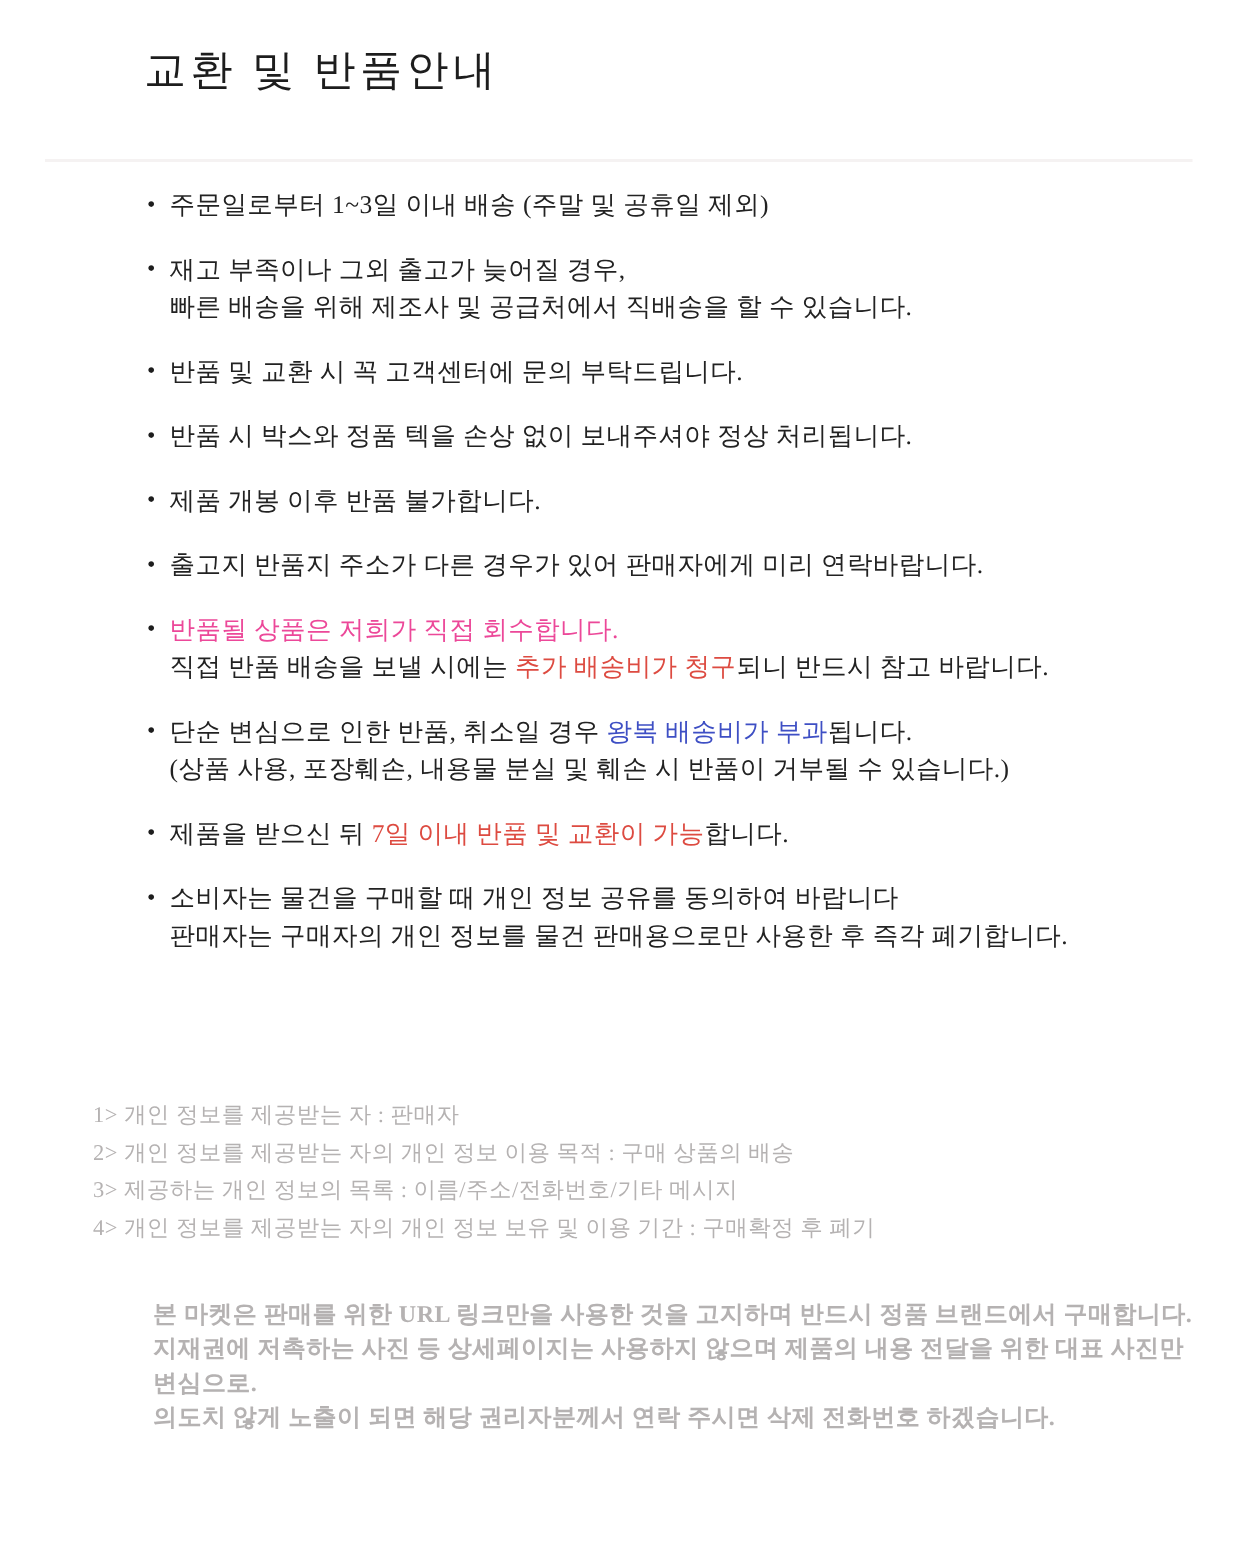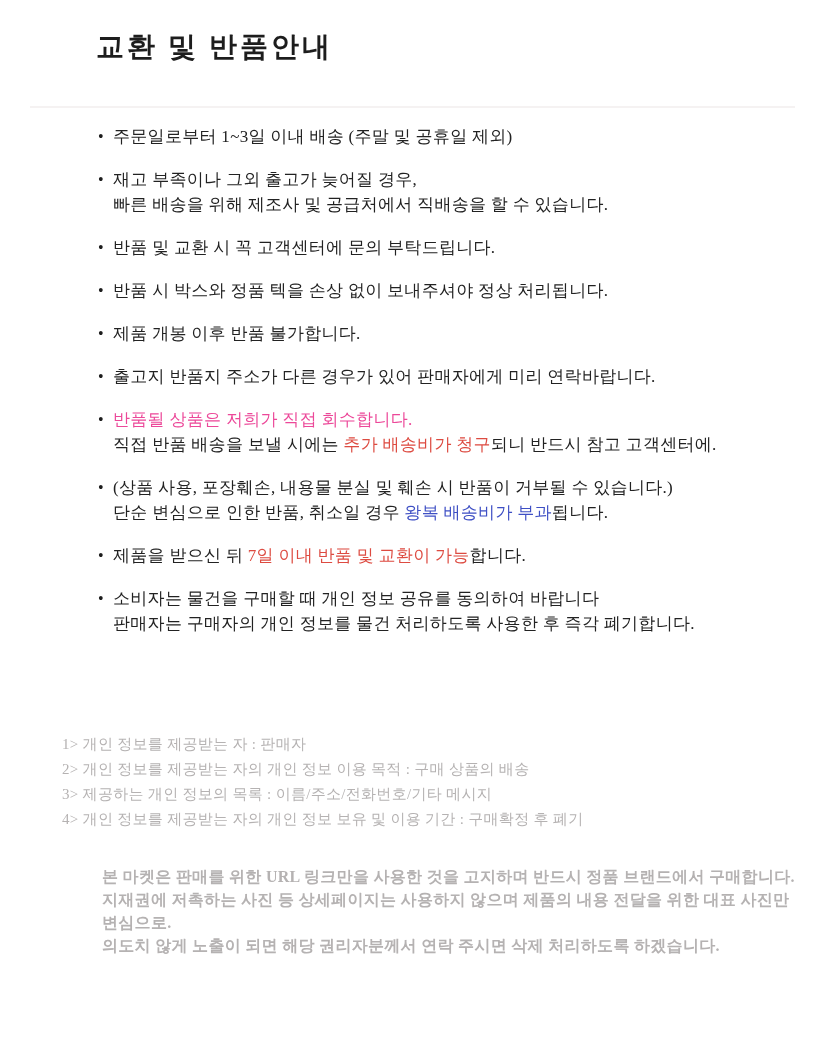--- a/index.html
+++ b/index.html
@@ -11,21 +11,21 @@
     width: 825px;
     height: 1041px;
     position: relative;
     font-family: "Liberation Serif", "DejaVu Serif", serif;
     color: var(--text-color, #222222);
     overflow: hidden;
   }
   .page-title {
     margin: 28px 0 0 96px;
     font-size: 28px;
-    font-weight: bold;
+    font-weight: normal;
     letter-spacing: 3px;
     color: #1d1d1d;
   }
   .top-divider {
     position: absolute;
     top: 106px;
     left: 30px;
     width: 765px;
     height: 2px;
     background: var(--divider-color, #f5f2f2);
@@ -117,50 +117,50 @@
     <div class="bullet-item">
       <span class="bullet">•</span>
       <div class="item-body">
         <div class="line"><span>출고지 반품지 주소가 다른 경우가 있어 판매자에게 미리 연락바랍니다.</span></div>
       </div>
     </div>
     <div class="bullet-item">
       <span class="bullet">•</span>
       <div class="item-body">
         <div class="line"><span style="color: #ec4899;">반품될 상품은 저희가 직접 회수합니다.</span></div>
-        <div class="line"><span>직접 반품 배송을 보낼 시에는 </span><span style="color: rgb(221, 75, 65);">추가 배송비가 청구</span><span>되니 반드시 참고 고객센터에.</span></div>
+        <div class="line"><span>직접 반품 배송을 보낼 시에는 </span><span style="color: rgb(221, 75, 65);">추가 배송비가 청구</span><span>되니 반드시 참고 바랍니다.</span></div>
       </div>
     </div>
     <div class="bullet-item">
       <span class="bullet">•</span>
       <div class="item-body">
+        <div class="line"><span>단순 변심으로 인한 반품, 취소일 경우 </span><span style="color: rgb(62, 79, 196);">왕복 배송비가 부과</span><span>됩니다.</span></div>
         <div class="line"><span>(상품 사용, 포장훼손, 내용물 분실 및 훼손 시 반품이 거부될 수 있습니다.)</span></div>
-        <div class="line"><span>단순 변심으로 인한 반품, 취소일 경우 </span><span style="color: rgb(62, 79, 196);">왕복 배송비가 부과</span><span>됩니다.</span></div>
       </div>
     </div>
     <div class="bullet-item">
       <span class="bullet">•</span>
       <div class="item-body">
         <div class="line"><span>제품을 받으신 뒤 </span><span style="color: rgb(221, 75, 65);">7일 이내 반품 및 교환이 가능</span><span>합니다.</span></div>
       </div>
     </div>
     <div class="bullet-item">
       <span class="bullet">•</span>
       <div class="item-body">
         <div class="line"><span>소비자는 물건을 구매할 때 개인 정보 공유를 동의하여 바랍니다</span></div>
-        <div class="line"><span>판매자는 구매자의 개인 정보를 물건 처리하도록 사용한 후 즉각 폐기합니다.</span></div>
+        <div class="line"><span>판매자는 구매자의 개인 정보를 물건 판매용으로만 사용한 후 즉각 폐기합니다.</span></div>
       </div>
     </div>
   </div>
 
 <div class="privacy-list">
     <div class="line">1&gt; 개인 정보를 제공받는 자 : 판매자</div>
     <div class="line">2&gt; 개인 정보를 제공받는 자의 개인 정보 이용 목적 : 구매 상품의 배송</div>
     <div class="line">3&gt; 제공하는 개인 정보의 목록 : 이름/주소/전화번호/기타 메시지</div>
     <div class="line">4&gt; 개인 정보를 제공받는 자의 개인 정보 보유 및 이용 기간 : 구매확정 후 폐기</div>
   </div>
 
 <div class="footer-note">
     <div class="line">본 마켓은 판매를 위한 URL 링크만을 사용한 것을 고지하며 반드시 정품 브랜드에서 구매합니다.</div>
     <div class="line">지재권에 저촉하는 사진 등 상세페이지는 사용하지 않으며 제품의 내용 전달을 위한 대표 사진만</div>
     <div class="line">변심으로.</div>
-    <div class="line">의도치 않게 노출이 되면 해당 권리자분께서 연락 주시면 삭제 처리하도록 하겠습니다.</div>
+    <div class="line">의도치 않게 노출이 되면 해당 권리자분께서 연락 주시면 삭제 전화번호 하겠습니다.</div>
   </div>
 
 </body></html>

